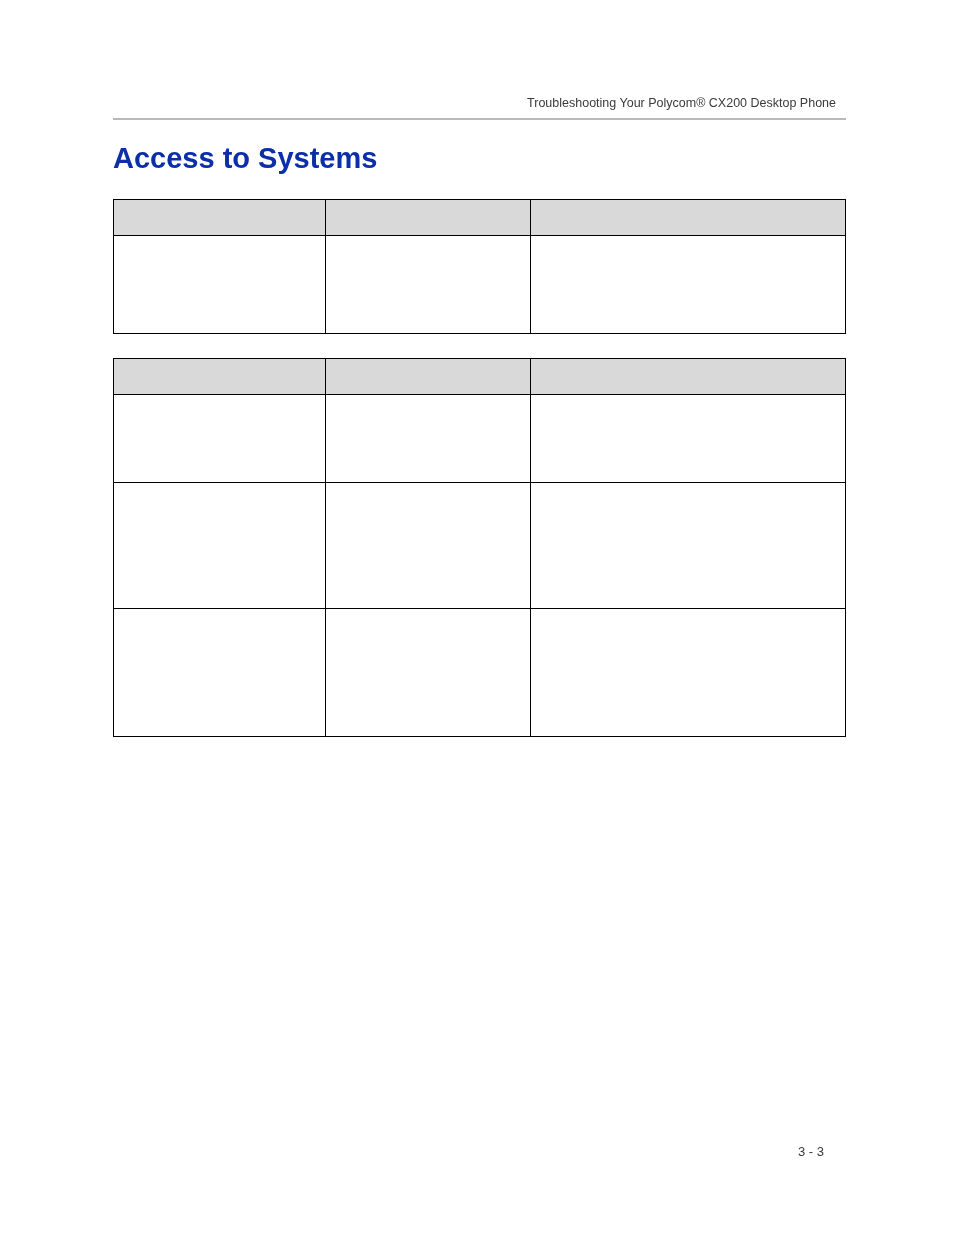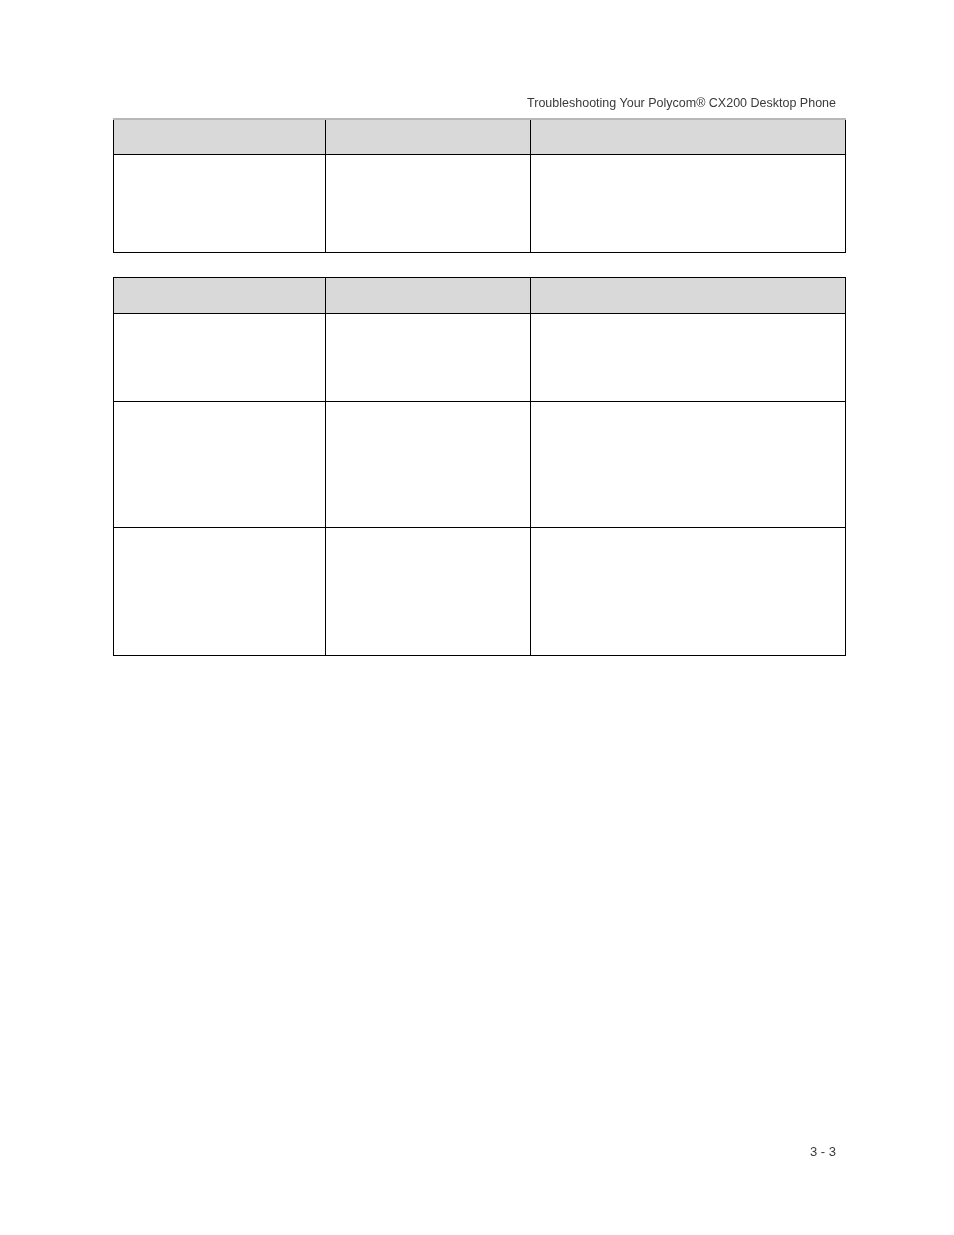--- a/index.html
+++ b/index.html
@@ -66,32 +66,33 @@
   table.tbl td {
     background: #fff;
   }
   .t1 td { height: 98px; }
   .t2 .r1 td { height: 88px; }
   .t2 .r2 td { height: 126px; }
   .t2 .r3 td { height: 128px; }
   .page-number {
     position: absolute;
     bottom: 76px;
-    right: 118px;
+    right: 130px;
     font-size: 13px;
     color: #3a3a3a;
   }
 </style>
 </head>
 <body>
 
 <div class="page">
   <div class="running-head">Troubleshooting Your Polycom® CX200 Desktop Phone</div>
   <div class="header-line"></div>
 
+  <h2 class="section-title first">Access to Systems</h2>
 
   <table class="tbl t1">
     <colgroup>
         <col class="c1">
         <col class="c2">
         <col class="c3">
       </colgroup>
     <thead>
       <tr>
         <th></th>

